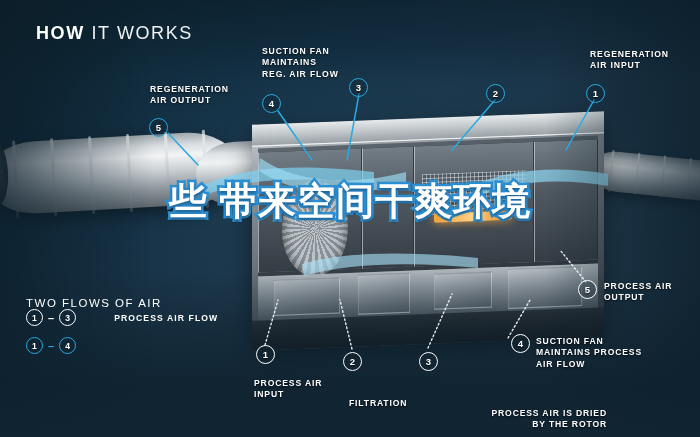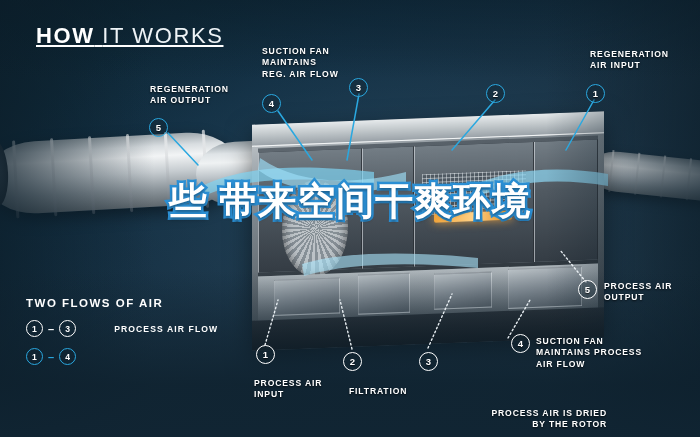--- a/index.html
+++ b/index.html
@@ -130,22 +130,22 @@
     position: absolute; inset: 0;
     background:
       linear-gradient(180deg, rgba(10,28,40,0.55) 0%, rgba(10,28,40,0) 18%, rgba(10,28,40,0) 62%, rgba(14,33,46,0.85) 88%, rgba(16,36,50,0.95) 100%),
       linear-gradient(90deg, rgba(12,30,42,0.75) 0%, rgba(12,30,42,0) 22%, rgba(12,30,42,0) 78%, rgba(12,30,42,0.7) 100%);
     pointer-events: none;
   }
 
   
   .page-title {
     position: absolute; left: 36px; top: 23px;
-    font-size: 22px; letter-spacing: 1.6px;
-    color: #ffffff; white-space: nowrap; text-decoration: underline;
+    font-size: 18px; letter-spacing: 1.6px;
+    color: #ffffff; white-space: nowrap;
   }
   .page-title .w1 { font-weight: bold; }
   .page-title .w2 { font-weight: normal; color: #eef3f6; }
 
   .callout {
     position: absolute;
     font-size: 8.6px; font-weight: bold;
     letter-spacing: 0.85px; line-height: 1.32;
     color: #ffffff; text-transform: uppercase;
     text-shadow: 0 1px 2px rgba(0,0,0,0.7);
@@ -163,21 +163,21 @@
     text-shadow: 0 1px 1px rgba(0,0,0,0.6);
   }
   .marker.blue { border-color: #2aa8e0; color: #ffffff; }
 
   .leader { position: absolute; pointer-events: none; }
 
   
   .legend { position: absolute; left: 26px; top: 297px; }
   .legend-title {
     font-size: 11.5px; letter-spacing: 1.5px;
-    color: #ffffff; font-weight: bold; margin-bottom: 11px;
+    color: #ffffff; font-weight: normal; 
   }
   .legend-row { display: flex; align-items: center; margin-bottom: 11px; }
   .legend-row .dash {
     color: #ffffff; font-size: 11px; margin: 0 5px; font-weight: bold;
   }
   .legend-row.blue .dash { color: #2aa8e0; }
   .lm {
     width: 17px; height: 17px; border-radius: 50%;
     border: 1.3px solid #ffffff; color: #fff;
     font-size: 8.6px; font-weight: bold;
@@ -316,21 +316,21 @@
 
   <div class="marker" style="left:578px; top:280px;">5</div>
   <div class="callout" style="left:604px; top:281px; width:100px;">PROCESS AIR
 OUTPUT</div>
 
   <div class="marker" style="left:256px; top:345px;">1</div>
   <div class="callout" style="left:254px; top:378px; width:100px;">PROCESS AIR
 INPUT</div>
 
   <div class="marker" style="left:343px; top:352px;">2</div>
-  <div class="callout" style="left:349px; top:386px; width:104px;">FILTRATION</div>
+  <div class="callout" style="left:349px; top:398px; width:104px;">FILTRATION</div>
 
   <div class="marker" style="left:419px; top:352px;">3</div>
   <div class="callout" style="left:437px; top:408px; width:170px;text-align:right;">PROCESS AIR IS DRIED
 BY THE ROTOR</div>
 
   <div class="marker" style="left:511px; top:334px;">4</div>
   <div class="callout" style="left:536px; top:336px; width:160px;">SUCTION FAN
 MAINTAINS PROCESS
 AIR FLOW</div>
 

